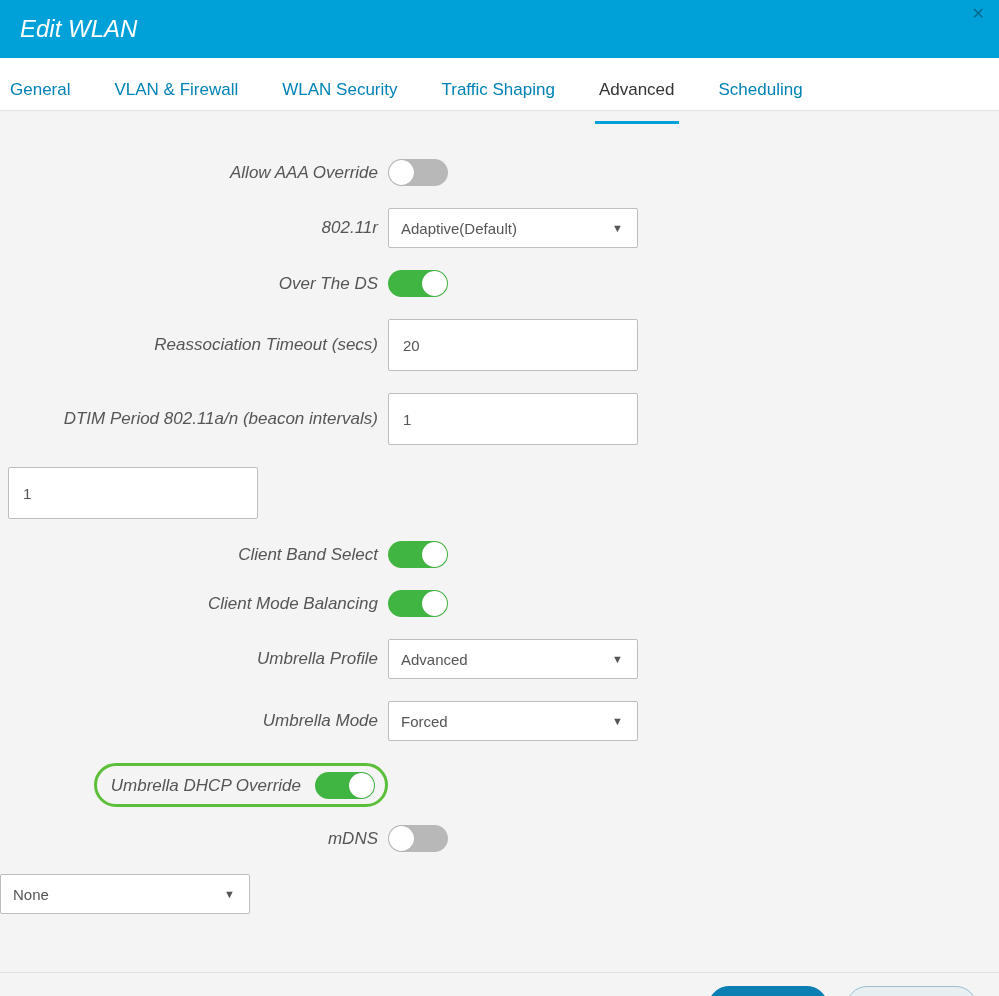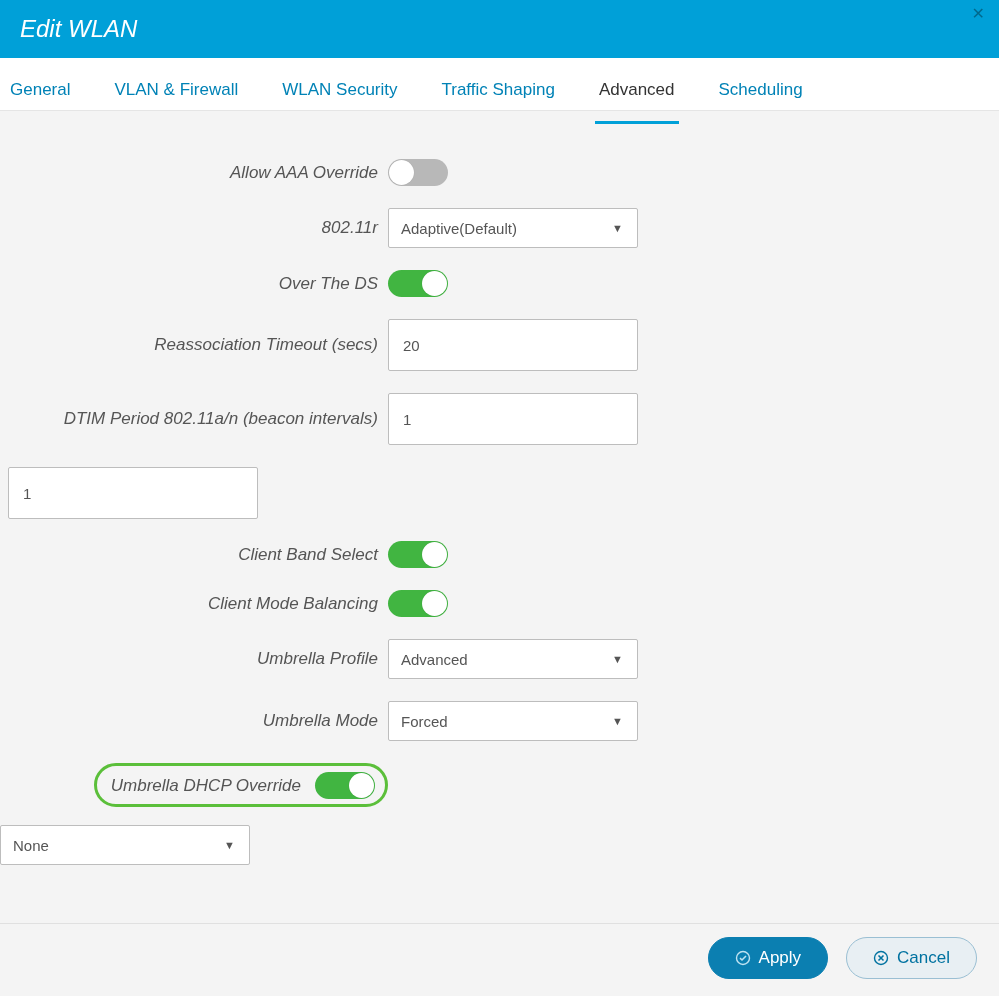--- a/index.html
+++ b/index.html
@@ -289,20 +289,28 @@
       <span class="highlight-oval">
         <span class="lbl" style="width:auto;padding-right:14px;">Umbrella DHCP Override</span>
         <span class="toggle on">
             <span class="knob"></span>
           </span>
       </span>
     </div>
     <div class="ctrl"></div>
   </div>
 
+  <div class="row">
+    <div class="lbl">mDNS</div>
+    <div class="ctrl">
+      <div class="toggle off">
+          <div class="knob"></div>
+        </div>
+    </div>
+  </div>
 
   <div class="row">
     <div class="ctrl">
       <div class="select" style="width:250px">
         <span>None</span>
         <span class="caret">▼</span>
       </div>
     </div>
   </div>
 

